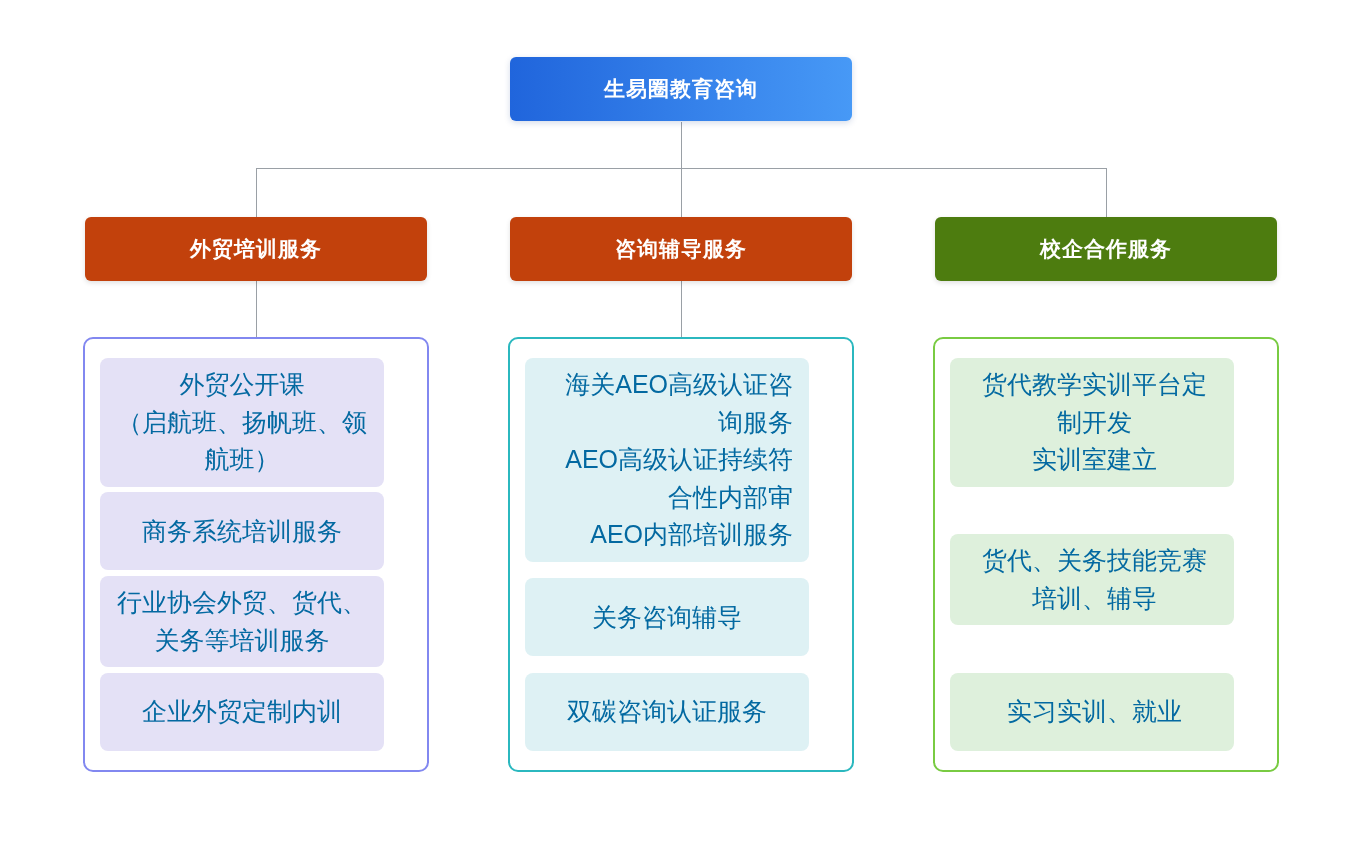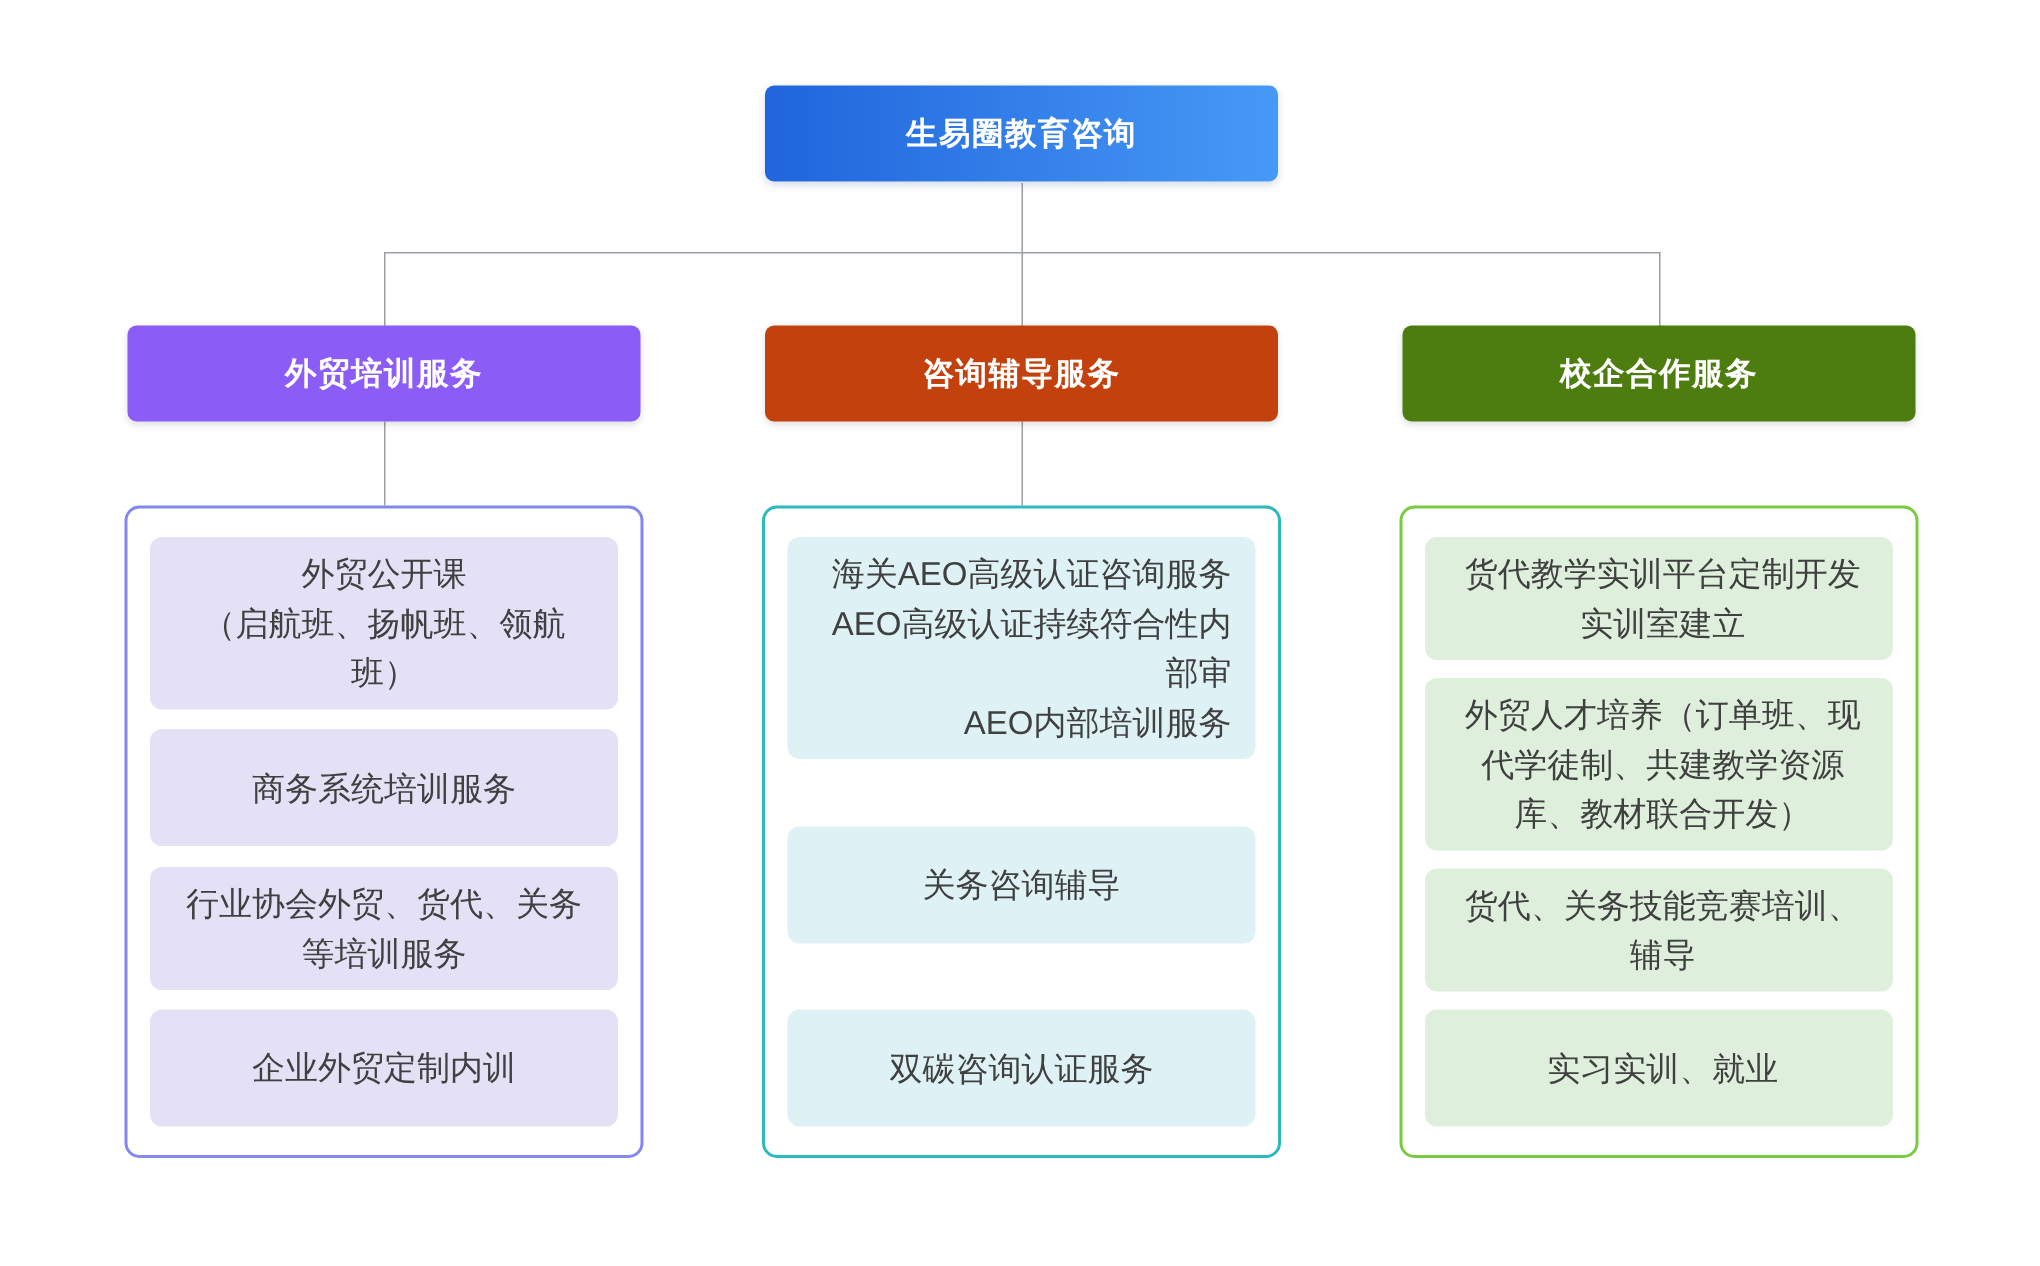--- a/index.html
+++ b/index.html
@@ -44,21 +44,21 @@
     top: 217px;
     width: 342px; height: 64px;
     border-radius: 6px;
     display: flex; align-items: center; justify-content: center;
     color: #ffffff;
     font-size: 21px;
     font-weight: bold;
     letter-spacing: 1px;
     box-shadow: 0 2px 5px rgba(0, 0, 0, 0.12);
   }
-  .branch-header.purple { left: 85px;  background: #8b5cf6; }
+  .branch-header.purple { left: 85px;  background: #c2410c; }
   .branch-header.teal   { left: 510px; background: #c2410c; }
   .branch-header.green  { left: 935px; background: #4d7c0f; }
 
   
   .branch-container {
     position: absolute;
     top: 337px;
     width: 346px; height: 435px;
     box-sizing: border-box;
     border-radius: 10px;
@@ -69,29 +69,29 @@
     flex-direction: column;
     justify-content: space-between;
   }
   .branch-container.purple { left: 83px;  border-color: #8288F0; }
   .branch-container.teal   { left: 508px; border-color: #2BB8BF; }
   .branch-container.green  { left: 933px; border-color: #79CB42; }
 
   
   .item {
     box-sizing: border-box;
-    width: 312px;
+    width: 284px;
     min-height: 78px;
     border-radius: 8px;
     display: flex; align-items: center; justify-content: center;
     text-align: center;
     padding: 8px 16px;
-    font-size: 22px;
+    font-size: 25px;
     line-height: 1.5;
-    color: #404040;
+    color: #0369a1;
     white-space: pre-line;
   }
   .branch-container.purple .item { background: #E4E1F6; }
   .branch-container.teal   .item { background: #DEF1F4; text-align: right; }
   .branch-container.green  .item { background: #DEF0DC; padding-left: 21px; }
 </style>
 </head>
 <body>
 
 <div class="stage">
@@ -130,18 +130,17 @@
     <div class="item">海关AEO高级认证咨询服务
 AEO高级认证持续符合性内部审
 AEO内部培训服务</div>
     <div class="item">关务咨询辅导</div>
     <div class="item">双碳咨询认证服务</div>
   </div>
 
   <div class="branch-container green">
     <div class="item">货代教学实训平台定制开发
 实训室建立</div>
-    <div class="item">外贸人才培养（订单班、现代学徒制、共建教学资源库、教材联合开发）</div>
     <div class="item">货代、关务技能竞赛培训、辅导</div>
     <div class="item">实习实训、就业</div>
   </div>
 
 </div>
 
 </body></html>

